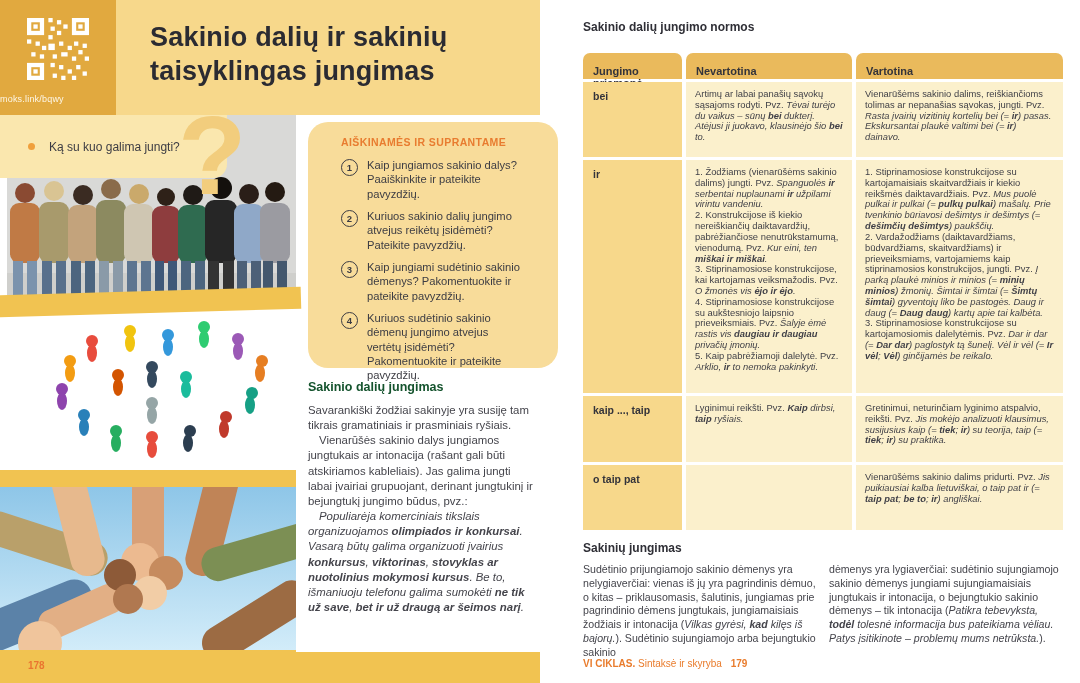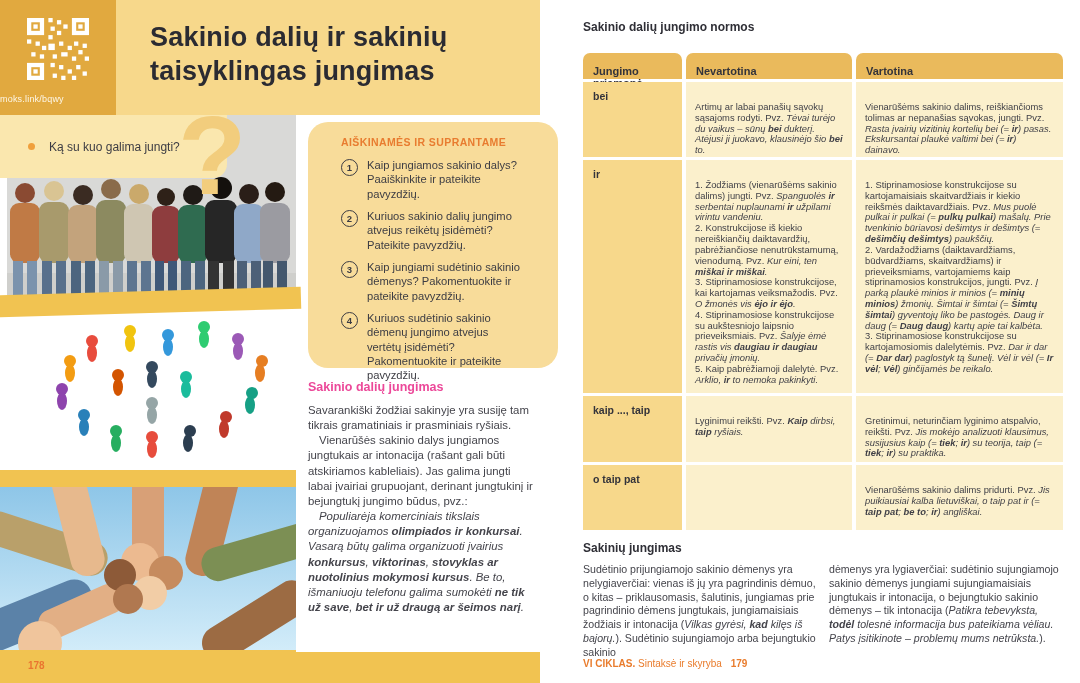--- a/index.html
+++ b/index.html
@@ -32,36 +32,36 @@
   .explain-box{left:308px;top:122px;width:250px;height:246px;background:#f8dc9a;
                border-radius:20px;padding:14px 33px;box-sizing:border-box;z-index:3;}
   .explain-heading{color:#e87c30;font-weight:700;font-size:10.5px;letter-spacing:.4px;margin-bottom:10px;}
   .explain-item{display:flex;gap:9px;margin-bottom:8px;}
   .num-circle{flex:none;width:15px;height:15px;border:1.4px solid #3b3b42;border-radius:50%;
               font-size:9.5px;font-weight:700;color:#3b3b42;display:flex;align-items:center;
               justify-content:center;margin-top:1px;}
   .explain-text{font-size:11.2px;line-height:1.28;color:#3c3c43;}
 
   .left-section{left:308px;top:380px;width:226px;z-index:3;}
-  .section-heading{font-size:12.5px;font-weight:700;color:#ec4899;margin-bottom:9px;}
+  .section-heading{font-size:12.5px;font-weight:700;color:#14532d;margin-bottom:9px;}
   .body-text{font-size:11.4px;line-height:1.33;color:#44444b;}
   .body-text .rp + .rp{text-indent:11px;}
 
   
   .rp-heading{left:583px;top:20px;font-size:12px;font-weight:700;color:#2f2f36;}
   .norms-table{left:583px;top:53px;display:grid;
                grid-template-columns:99px 166px 207px;
                grid-template-rows:26px 75px 233px 66px 65px;
                column-gap:4px;row-gap:3px;}
   .th{background:#eaba5c;font-weight:700;font-size:11px;color:#33333a;
       padding:12px 10px;border-radius:7px 7px 0 0;box-sizing:border-box;}
   .tc1{background:#f7d88b;font-weight:700;font-size:10.5px;color:#33333a;
        padding:8px 10px;box-sizing:border-box;}
   .tcell{background:#fbf0cc;font-size:9.4px;line-height:1.15;color:#3f3f46;
-         padding:20px 9px;box-sizing:border-box;overflow:hidden;}
+         padding:7px 9px;box-sizing:border-box;overflow:hidden;}
   .tcell .rp{margin:0;}
 
   .right-section-heading{left:583px;top:541px;font-size:12px;font-weight:700;color:#2f2f36;}
   .sj-col1{left:583px;top:563px;width:238px;font-size:10.6px;line-height:1.3;color:#44444b;}
   .sj-col2{left:829px;top:563px;width:234px;font-size:10.6px;line-height:1.3;color:#44444b;}
 
   .footer-right{left:583px;top:658px;width:480px;text-align:left;font-size:10px;color:#e97c2d;}
   .fw-b{font-weight:700;}
   .fw-num{font-weight:700;margin-left:6px;}
   .seg-i{font-style:italic;}

